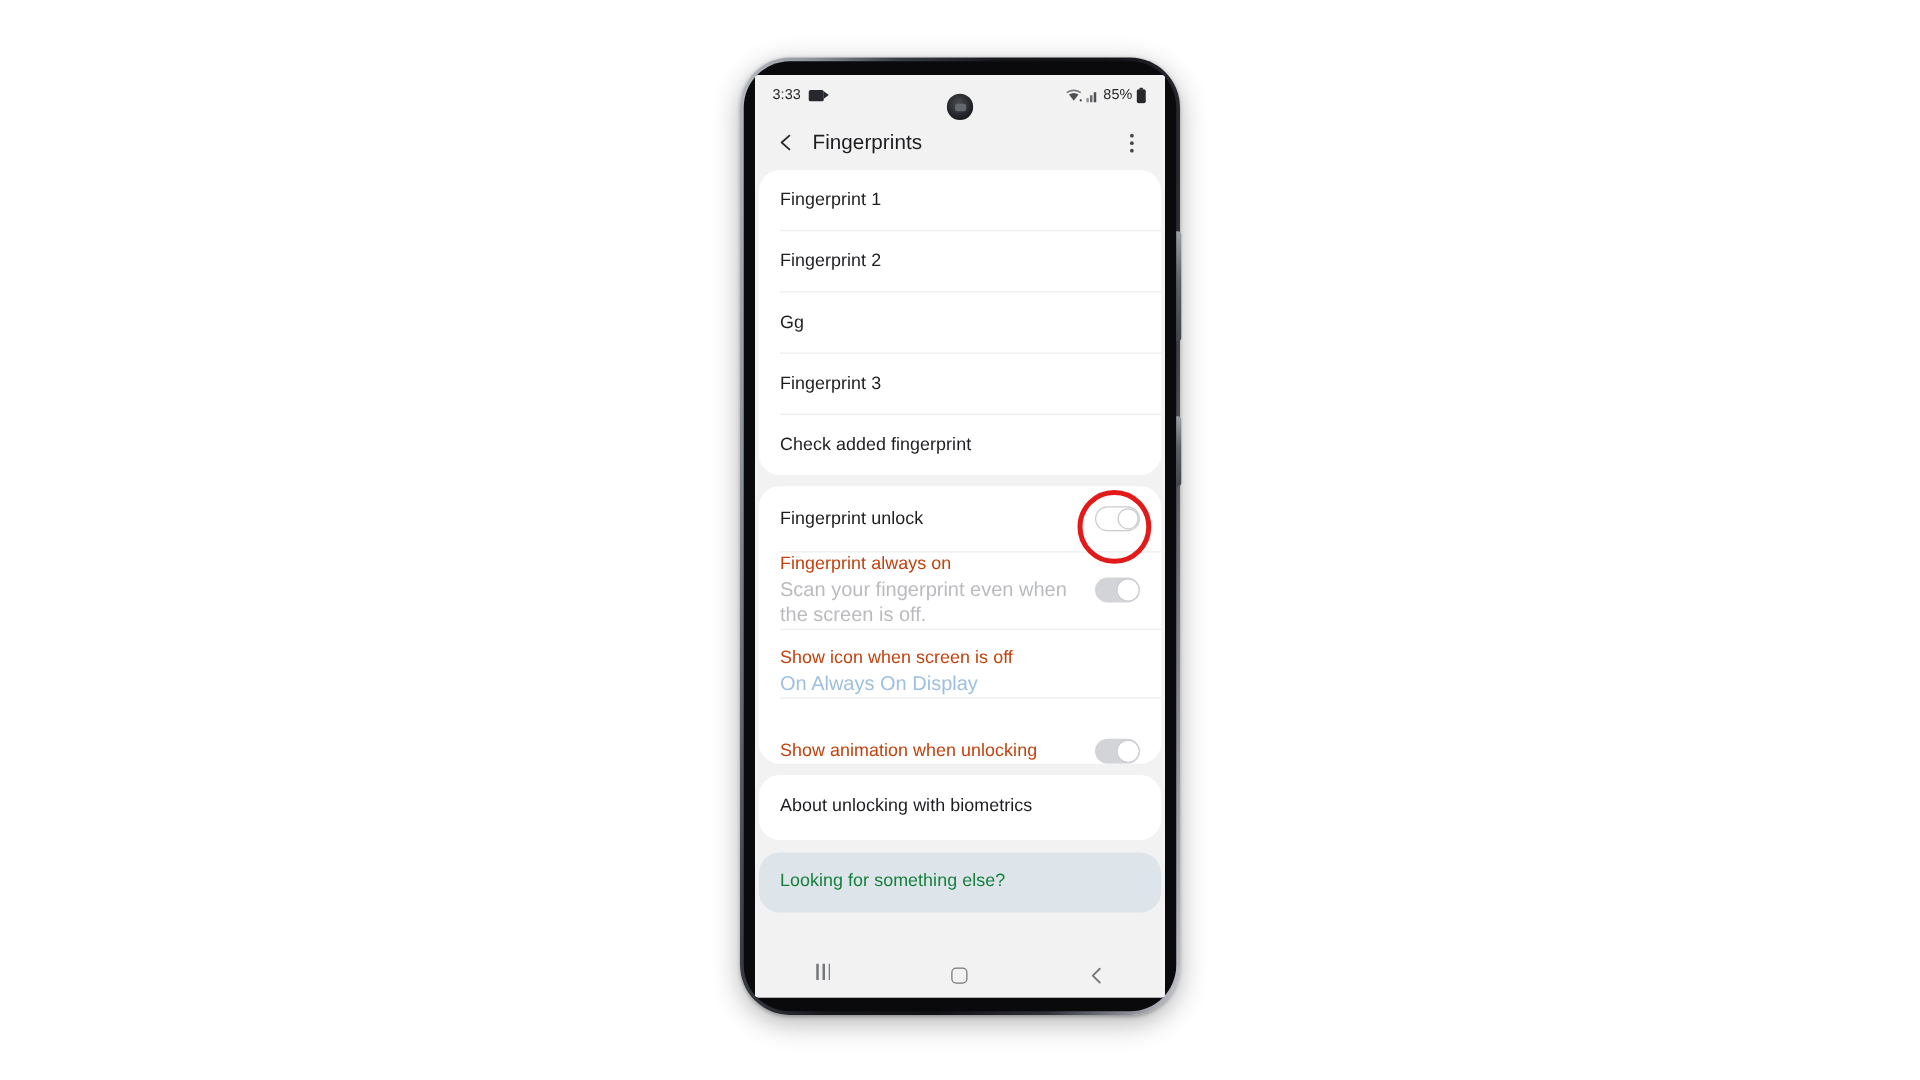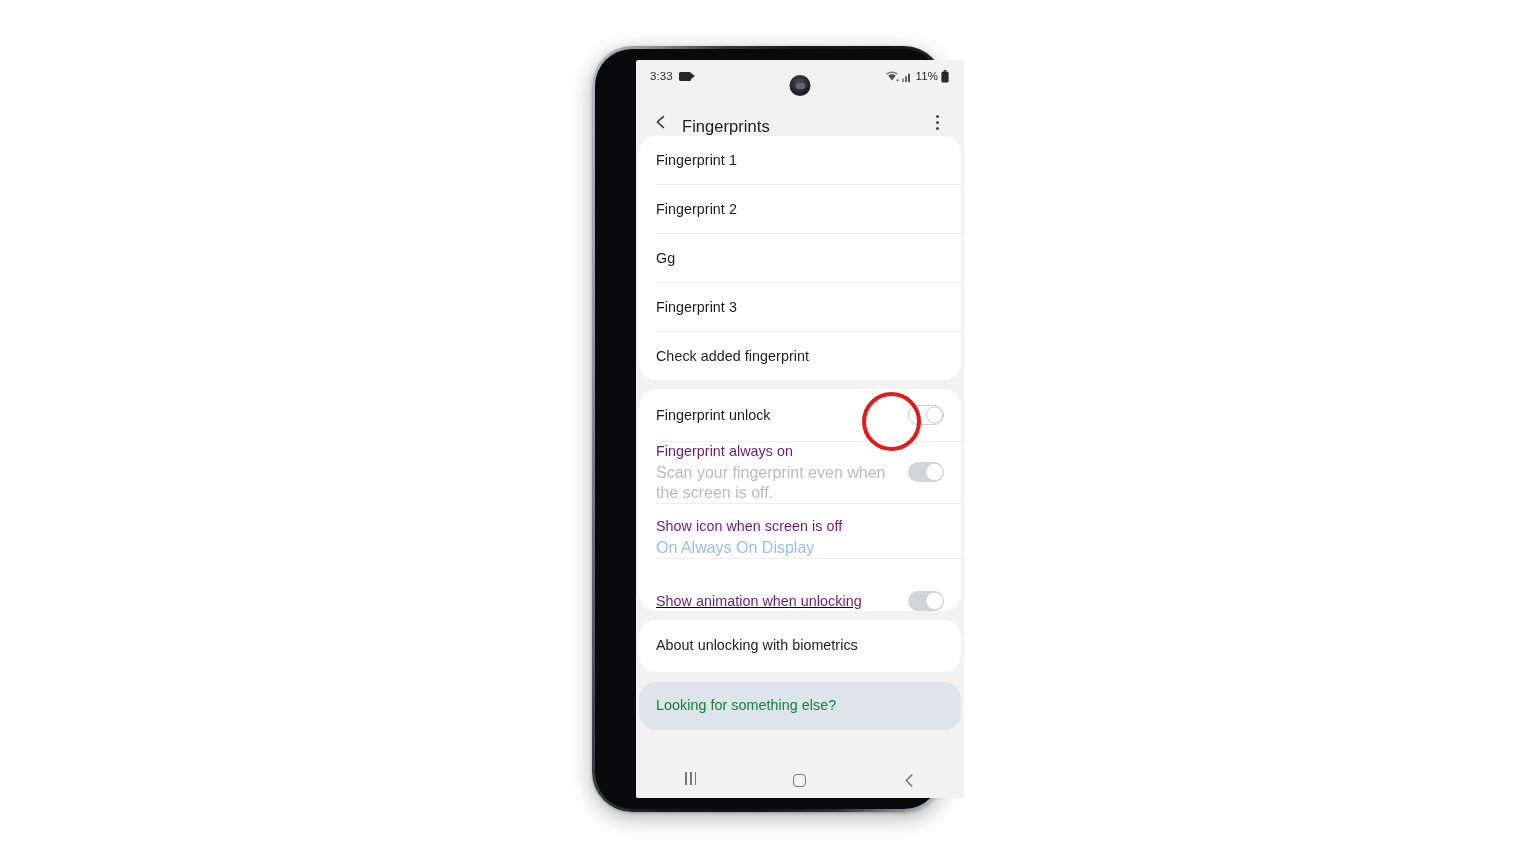--- a/index.html
+++ b/index.html
@@ -40,21 +40,20 @@
     padding: 11px 9px 11px 9px;
   }
 
   #phone-screen {
     position: relative;
     width: 100%;
     height: 100%;
     border-radius: 3px;
     background: #f2f2f2;
     overflow: hidden;
-    margin-left: 32px;
   }
 
   
   #front-camera {
     position: absolute;
     left: 50%;
     transform: translateX(-50%);
     top: 15px;
     width: 21px;
     height: 21px;
@@ -131,21 +130,21 @@
     letter-spacing: .1px;
   }
   .status-glyph { display: block; }
 
   
   #app-bar {
     position: relative;
     height: 44px;
     background: #f2f2f2;
     display: flex;
-    align-items: flex-end;
+    align-items: center;
     padding: 0 13px 0 11px;
     z-index: 15;
   }
   #back-arrow-button {
     width: 28px; height: 28px;
     display: flex; align-items: center; justify-content: center;
     cursor: pointer;
   }
   #page-title {
     flex: 1;
@@ -208,21 +207,21 @@
   .row-subtitle.blue { color: #9dbfe0; }
 
   .divider {
     height: 1px;
     background: #eceded;
     margin-left: 17px;
     margin-right: 0;
   }
 
   .row.disabled { cursor: default; align-items: flex-end; }
-  .row.disabled .row-title { color: #701a75; }
+  .row.disabled .row-title { color: #c2410c; }
 
   
   .toggle {
     flex: none;
     width: 36px;
     height: 20px;
     border-radius: 10px;
     position: relative;
     cursor: pointer;
   }
@@ -325,21 +324,21 @@
           <svg class="status-glyph" width="14" height="12" viewBox="0 0 14 12">
             <path d="M7 10.6 L3.2 5.6 Q7 3.1 10.8 5.6 Z" fill="#3a3c40" opacity="0.9"></path>
             <path d="M1.4 4.1 Q7 0.4 12.6 4.1" stroke="#3a3c40" stroke-width="1.3" fill="none" opacity="0.65"></path>
             <circle cx="12.6" cy="10.2" r="0.9" fill="#3a3c40"></circle>
           </svg>
           <svg class="status-glyph" width="11" height="12" viewBox="0 0 11 12">
             <rect x="0" y="8.5" width="2" height="3.5" fill="#3a3c40" opacity="0.55"></rect>
             <rect x="3" y="6.2" width="2" height="5.8" fill="#3a3c40" opacity="0.75"></rect>
             <rect x="6" y="3.8" width="2" height="8.2" fill="#3a3c40" opacity="0.9"></rect>
           </svg>
-          <span id="battery-percent">11%</span>
+          <span id="battery-percent">85%</span>
           <svg class="status-glyph" width="8" height="13" viewBox="0 0 8 13">
             <rect x="2.6" y="0" width="2.8" height="1.5" rx="0.5" fill="#27282b"></rect>
             <rect x="0.4" y="1.4" width="7.2" height="11.2" rx="1.6" fill="#27282b"></rect>
           </svg>
         </div>
       </div>
 
       <div id="app-bar">
         <div id="back-arrow-button">
           <svg width="16" height="16" viewBox="0 0 16 16">
@@ -415,21 +414,21 @@
 
           <div class="row disabled" style="min-height:54px;">
             <div class="row-text">
               <div class="row-title">Show icon when screen is off</div>
               <div class="row-subtitle blue">On Always On Display</div>
             </div>
           </div>
 
           <div class="divider"></div>
 
-          <div class="row disabled" style="min-height:52px;text-decoration:underline;">
+          <div class="row disabled" style="min-height:52px;">
             <div class="row-text">
               <div class="row-title">Show animation when unlocking</div>
             </div>
             <div class="toggle on-disabled">
               <span class="knob"></span>
             </div>
           </div>
 
         </div>
 

